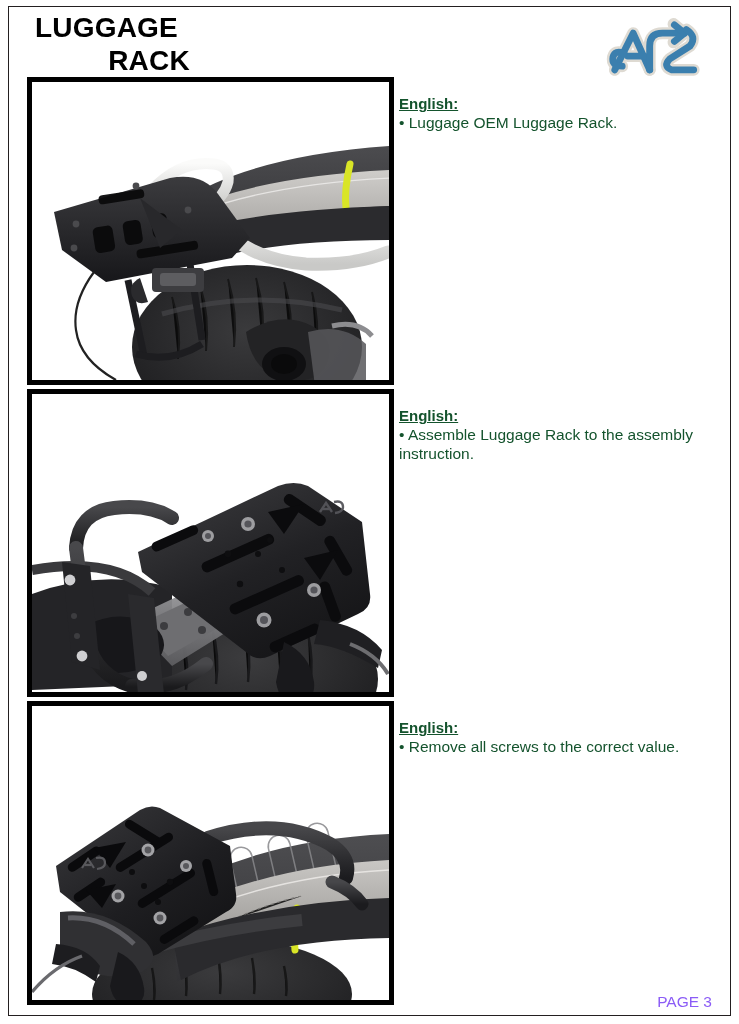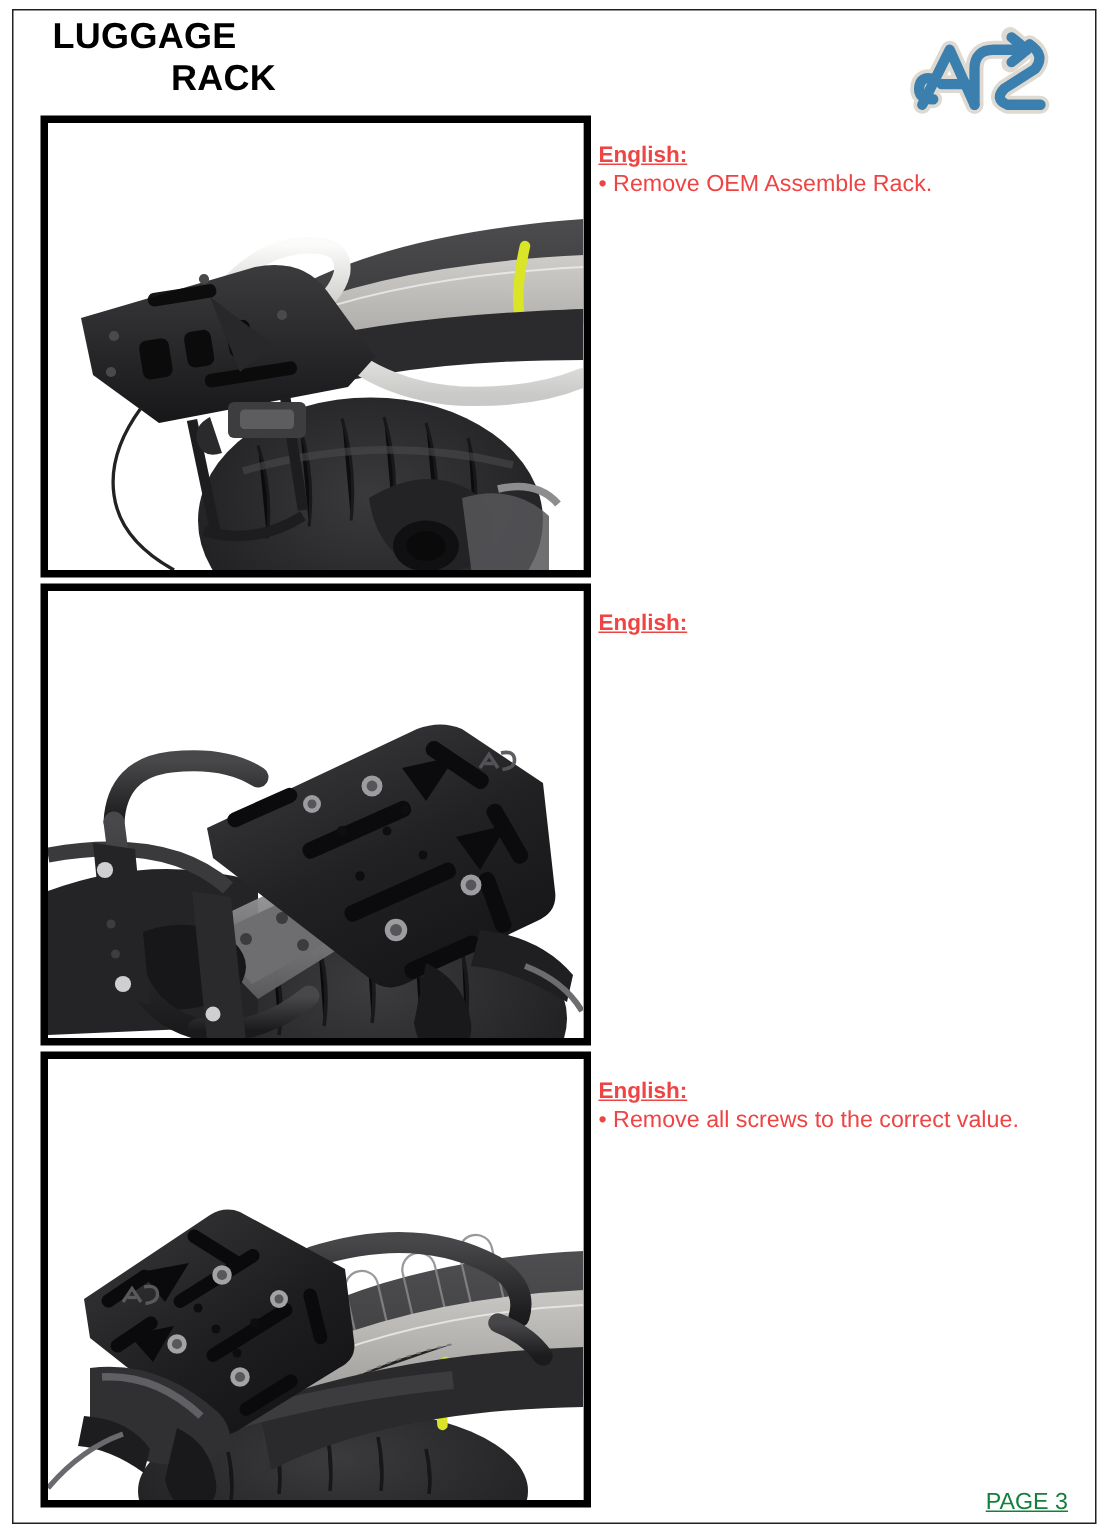--- a/index.html
+++ b/index.html
@@ -15,21 +15,21 @@
     width: 723px; height: 1010px;
     border: 1.5px solid #231f20;
     background: #ffffff;
   }
 
   
   .title {
     position: absolute;
     left: 18px; top: 4px;
     width: 200px;
-    font-size: 24px;
+    font-size: 28px;
     font-weight: bold;
     line-height: 1.18;
     color: #000;
     letter-spacing: 0.2px;
   }
   .title-l1 { display: block; text-align: left; padding-left: 8px; }
   .title-l2 { display: block; text-align: center; padding-left: 44px; }
 
   .logo {
     position: absolute;
@@ -48,21 +48,21 @@
   #photo2 { left: 18px; top: 382px; width: 367px; height: 308px; }
   #photo3 { left: 18px; top: 694px; width: 367px; height: 304px; }
   .photo-inner { position: absolute; inset: 0; overflow: hidden; background:#fff; }
   .photo-inner svg { display:block; width: 100%; height: 100%; }
 
   
   .instr {
     position: absolute;
     left: 390px;
     width: 330px;
-    color: #ef4444;
+    color: #14532d;
   }
   #instr1 { top: 88px; }
   #instr2 { top: 400px; }
   #instr3 { top: 712px; }
   .instr-head {
     font-size: 15px;
     font-weight: bold;
     text-decoration: underline;
     line-height: 1.18;
     display: block;
@@ -73,22 +73,21 @@
     line-height: 1.22;
     display: block;
     white-space: normal;
   }
 
   
   .page-num {
     position: absolute;
     right: 18px; bottom: 4px;
     font-size: 15.5px;
-    color: #15803d;
-    text-decoration: underline;
+    color: #8b5cf6;
   }
 </style>
 </head>
 <body>
 
 <div class="page">
 
   <div class="title">
     <span class="title-l1">LUGGAGE</span>
     <span class="title-l2">RACK</span>
@@ -197,21 +196,21 @@
 
         <rect x="120" y="186" width="52" height="24" rx="4" fill="#3d3d40"></rect>
         <rect x="128" y="191" width="36" height="13" rx="3" fill="#5d5d60"></rect>
         <path d="M108 196 q-12 6 -8 18 q4 10 16 6" fill="#2a2a2d"></path>
       </svg>
     </div>
   </div>
 
   <div class="instr" id="instr1">
     <span class="instr-head">English:</span>
-    <span class="instr-body">• Remove OEM Assemble Rack.</span>
+    <span class="instr-body">• Luggage OEM Luggage Rack.</span>
   </div>
 
   <div class="photo-frame" id="photo2">
     <div class="photo-inner">
       <svg viewBox="0 0 357 298" preserveAspectRatio="none" xmlns="http://www.w3.org/2000/svg">
         <defs>
           <linearGradient id="p2plate" x1="0.2" y1="0" x2="0.8" y2="1">
             <stop offset="0" stop-color="#3a3a3d"></stop>
               <stop offset="0.5" stop-color="#212124"></stop>
               <stop offset="1" stop-color="#141416"></stop>
@@ -312,20 +311,21 @@
 
         <path d="M288 226 q40 4 62 30 l-4 18 q-36 -22 -64 -24z" fill="#1f1f22"></path>
         <path d="M318 250 q26 10 38 30" stroke="#6d6d70" stroke-width="4" fill="none"></path>
         <path d="M252 248 q26 12 30 40 q2 18 -16 22 q-18 2 -22 -22z" fill="#19191c"></path>
       </svg>
     </div>
   </div>
 
   <div class="instr" id="instr2">
     <span class="instr-head">English:</span>
+    <span class="instr-body">• Assemble Luggage Rack to the assembly instruction.</span>
   </div>
 
   <div class="photo-frame" id="photo3">
     <div class="photo-inner">
       <svg viewBox="0 0 357 294" preserveAspectRatio="none" xmlns="http://www.w3.org/2000/svg">
         <defs>
           <linearGradient id="p3plate" x1="0.1" y1="0" x2="0.9" y2="1">
             <stop offset="0" stop-color="#37373a"></stop>
               <stop offset="0.55" stop-color="#1e1e21"></stop>
               <stop offset="1" stop-color="#121214"></stop>

